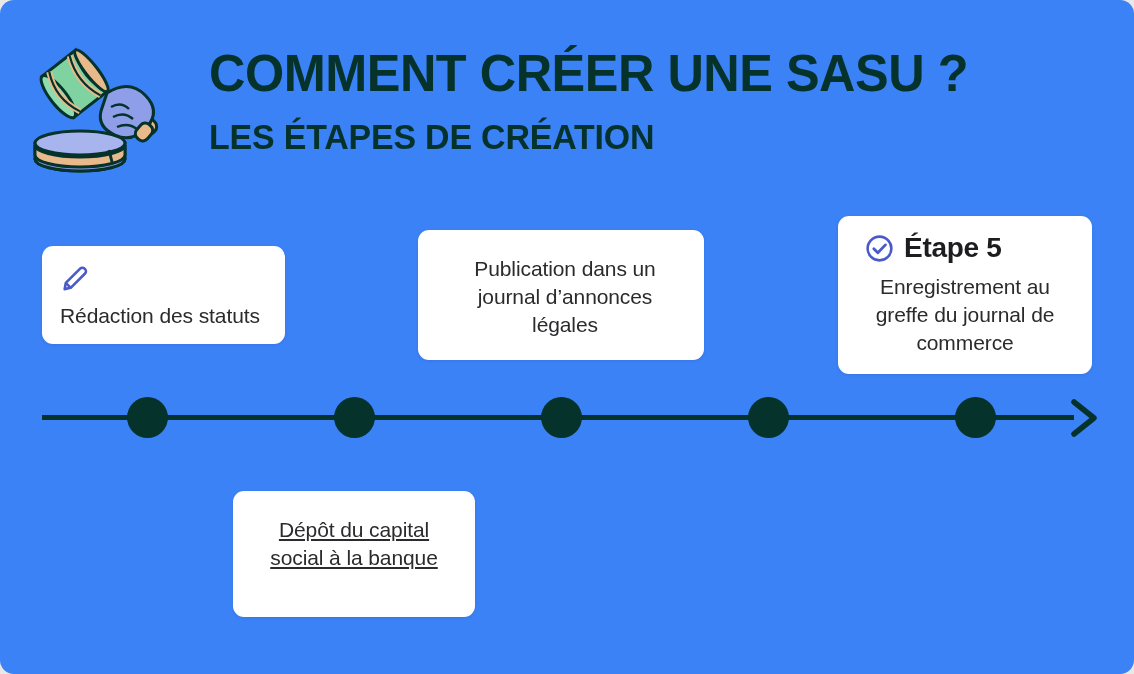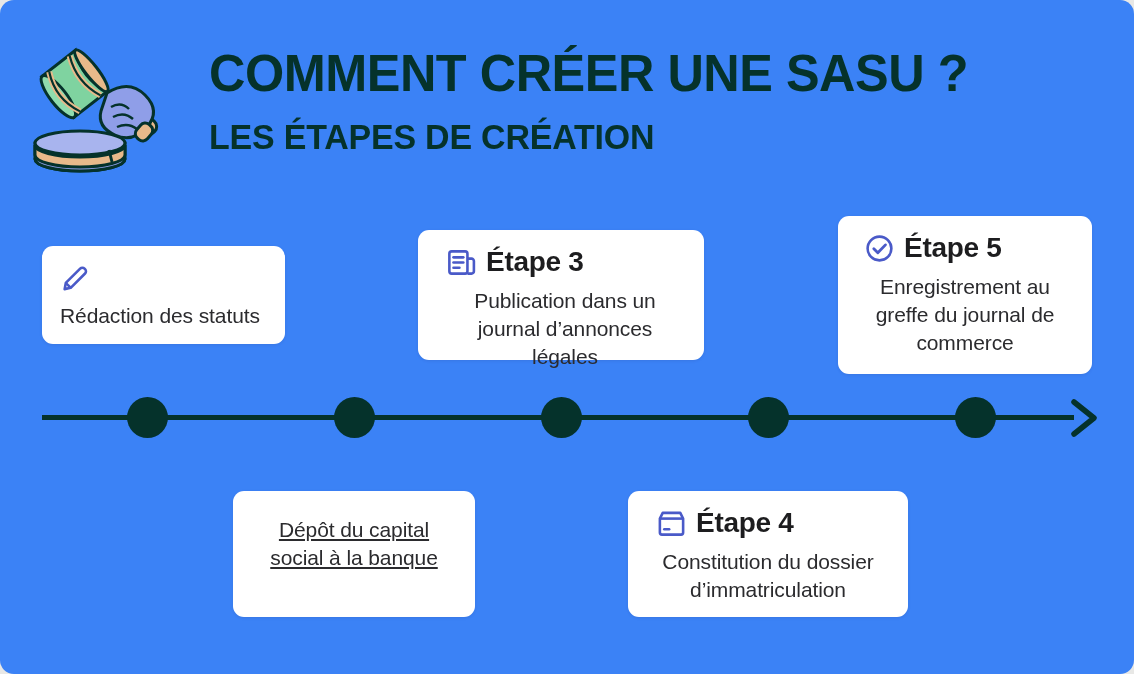--- a/index.html
+++ b/index.html
@@ -225,44 +225,23 @@
       </svg>
     </div>
     <div class="card-desc">Rédaction des statuts</div>
   </div>
 
   <div class="card" id="card-2">
     <div class="card-desc">Dépôt du capital social à la banque</div>
   </div>
 
   <div class="card" id="card-3">
-    <div class="card-head">
-      <svg class="card-icon" viewBox="0 0 24 24">
-        <rect x="2.6" y="3.4" width="14" height="17.2" rx="1.8" fill="none" stroke="#4a5ac8" stroke-width="2"></rect>
-        <path d="M16.6 9 h3.2 a1.8 1.8 0 0 1 1.8 1.8 v8 a1.8 1.8 0 0 1 -1.8 1.8 h-3.2" fill="none" stroke="#4a5ac8" stroke-width="2"></path>
-        <line x1="5.8" y1="8" x2="13.4" y2="8" stroke="#4a5ac8" stroke-width="2" stroke-linecap="round"></line>
-        <line x1="5.8" y1="12" x2="13.4" y2="12" stroke="#4a5ac8" stroke-width="2" stroke-linecap="round"></line>
-        <line x1="5.8" y1="16" x2="10.4" y2="16" stroke="#4a5ac8" stroke-width="2" stroke-linecap="round"></line>
-      </svg>
-      <span class="card-title">Étape 3</span>
-    </div>
     <div class="card-desc">Publication dans un journal d’annonces légales</div>
   </div>
 
-  <div class="card" id="card-4">
-    <div class="card-head">
-      <svg class="card-icon" viewBox="0 0 24 24">
-        <path d="M3 8.2 L5.2 3.8 h13.6 L21 8.2 V19 a1.6 1.6 0 0 1 -1.6 1.6 H4.6 A1.6 1.6 0 0 1 3 19 Z" fill="none" stroke="#4a5ac8" stroke-width="2" stroke-linejoin="round"></path>
-        <line x1="3" y1="8.2" x2="21" y2="8.2" stroke="#4a5ac8" stroke-width="2"></line>
-        <line x1="6.4" y1="16.4" x2="10.2" y2="16.4" stroke="#4a5ac8" stroke-width="2" stroke-linecap="round"></line>
-      </svg>
-      <span class="card-title">Étape 4</span>
-    </div>
-    <div class="card-desc">Constitution du dossier d’immatriculation</div>
-  </div>
 
   <div class="card" id="card-5">
     <div class="card-head">
       <svg class="card-icon" viewBox="0 0 24 24">
         <circle cx="12" cy="12" r="9.2" fill="none" stroke="#4a5ac8" stroke-width="2"></circle>
         <path d="M7.6 12.2 L10.7 15.3 L16.6 9.2" fill="none" stroke="#4a5ac8" stroke-width="2.2" stroke-linecap="round" stroke-linejoin="round"></path>
       </svg>
       <span class="card-title">Étape 5</span>
     </div>
     <div class="card-desc">Enregistrement au greffe du journal de commerce</div>

